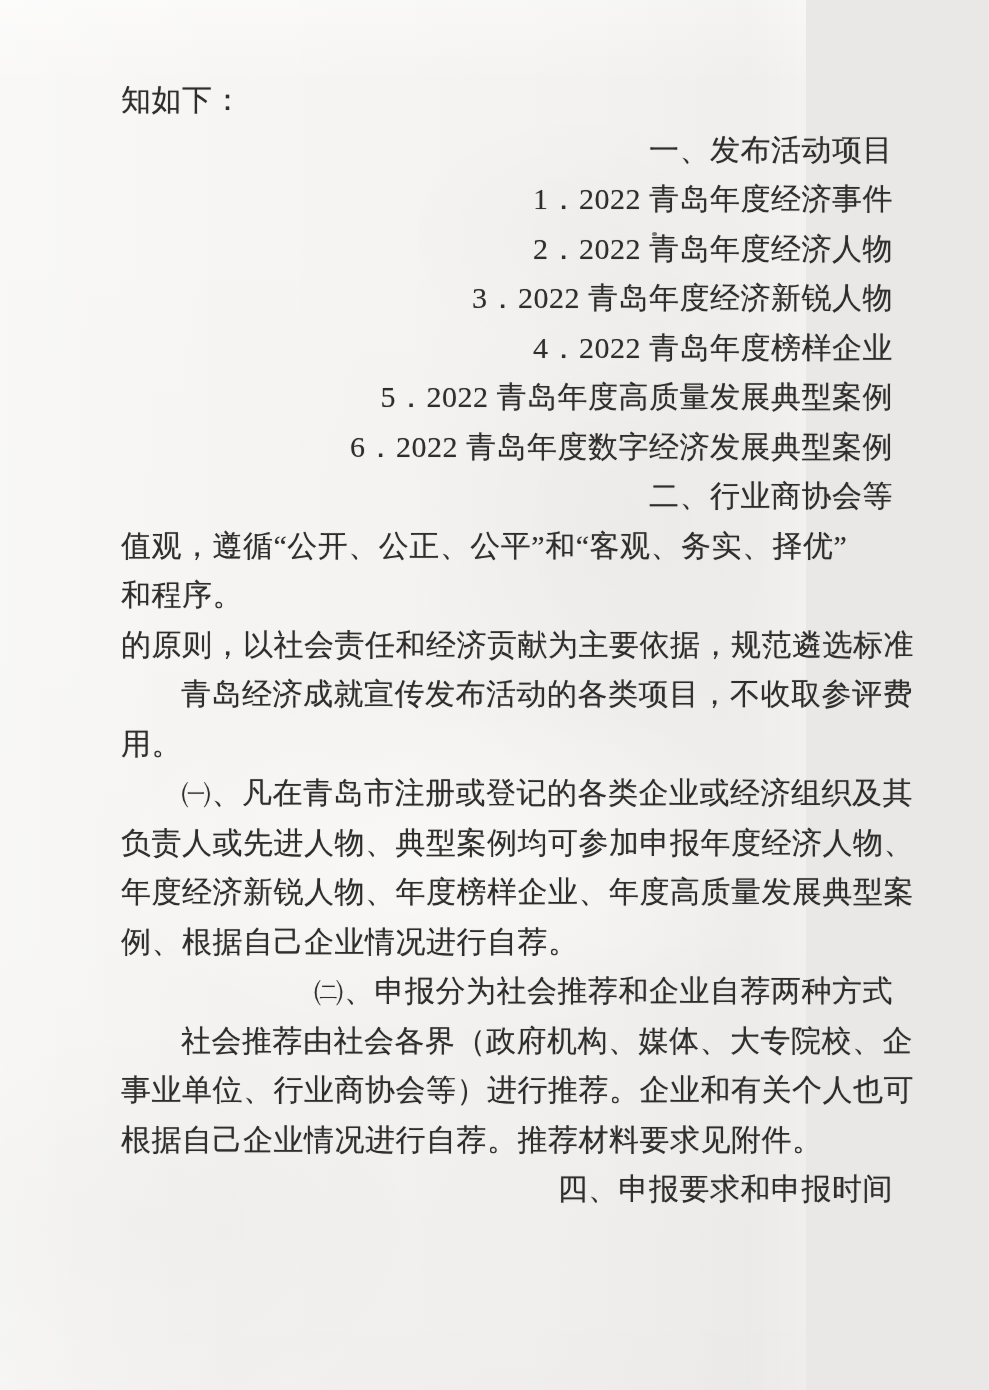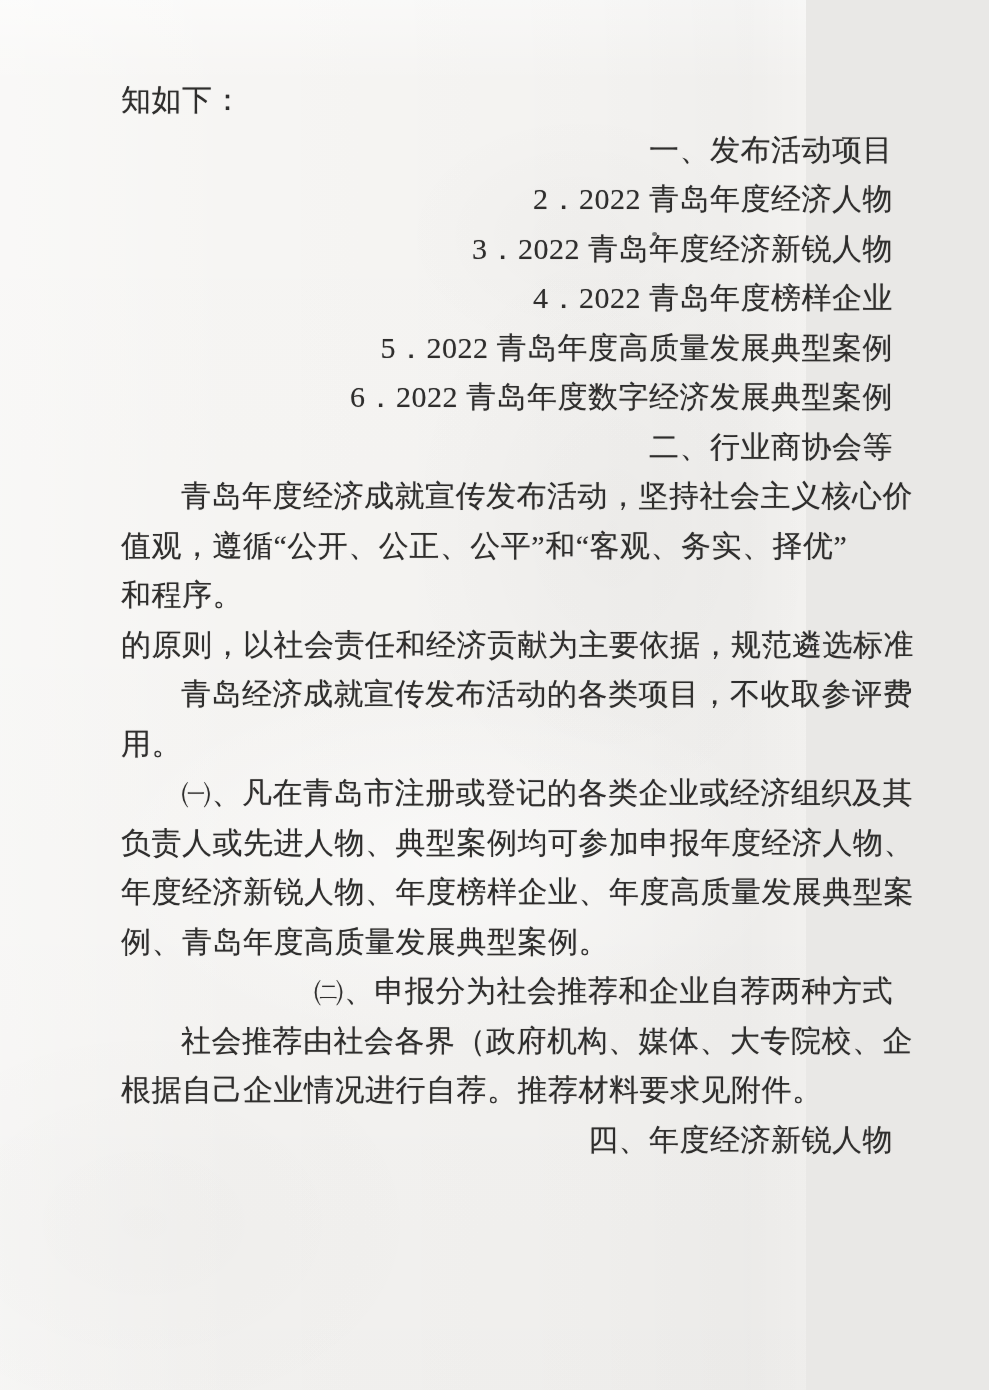--- a/index.html
+++ b/index.html
@@ -59,35 +59,36 @@
     opacity: 0.75;
   }
 </style>
 </head>
 <body>
 
 <div class="page">
   <div class="doc-body">
       <div class="line">知如下：</div>
       <div class="line indent">一、发布活动项目</div>
+      <div class="line indent">1．2022 青岛年度经济事件</div>
       <div class="line indent">2．2022 青岛年度经济人物</div>
       <div class="line indent">3．2022 青岛年度经济新锐人物</div>
       <div class="line indent">4．2022 青岛年度榜样企业</div>
       <div class="line indent">5．2022 青岛年度高质量发展典型案例</div>
       <div class="line indent">6．2022 青岛年度数字经济发展典型案例</div>
       <div class="line indent">二、行业商协会等</div>
-      <div class="line indent">青岛年度经济成就宣传发布活动，坚持社会主义核心价</div>
       <div class="line">值观，遵循“公开、公正、公平”和“客观、务实、择优”</div>
       <div class="line">和程序。</div>
       <div class="line">的原则，以社会责任和经济贡献为主要依据，规范遴选标准</div>
       <div class="line indent">青岛经济成就宣传发布活动的各类项目，不收取参评费</div>
       <div class="line">用。</div>
       <div class="line indent">㈠、凡在青岛市注册或登记的各类企业或经济组织及其</div>
       <div class="line">负责人或先进人物、典型案例均可参加申报年度经济人物、</div>
       <div class="line">年度经济新锐人物、年度榜样企业、年度高质量发展典型案</div>
-      <div class="line">例、青岛年度高质量发展典型案例。</div>
+      <div class="line">例、根据自己企业情况进行自荐。</div>
       <div class="line indent">㈡、申报分为社会推荐和企业自荐两种方式</div>
       <div class="line indent">社会推荐由社会各界（政府机构、媒体、大专院校、企</div>
+      <div class="line">事业单位、行业商协会等）进行推荐。企业和有关个人也可</div>
       <div class="line">根据自己企业情况进行自荐。推荐材料要求见附件。</div>
-      <div class="line indent">四、年度经济新锐人物</div>
+      <div class="line indent">四、申报要求和申报时间</div>
     </div>
   <div class="speck"></div>
 </div>
 
 </body></html>

